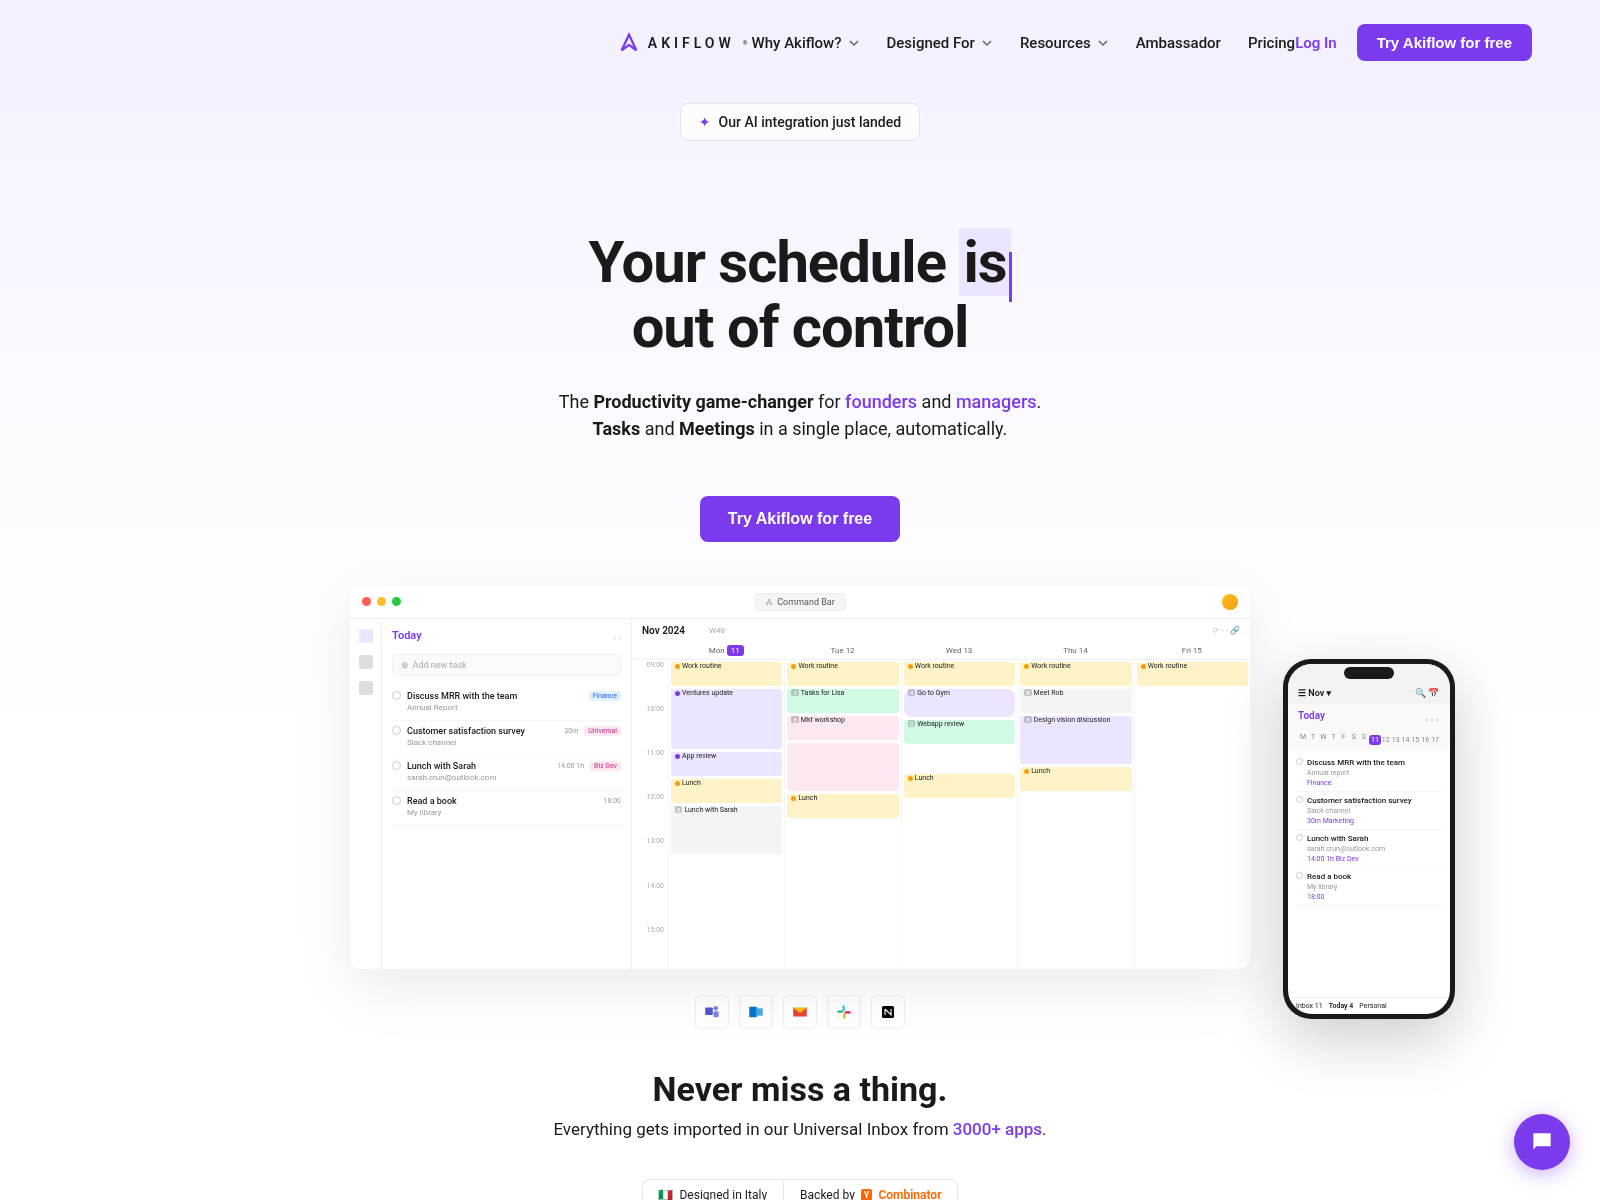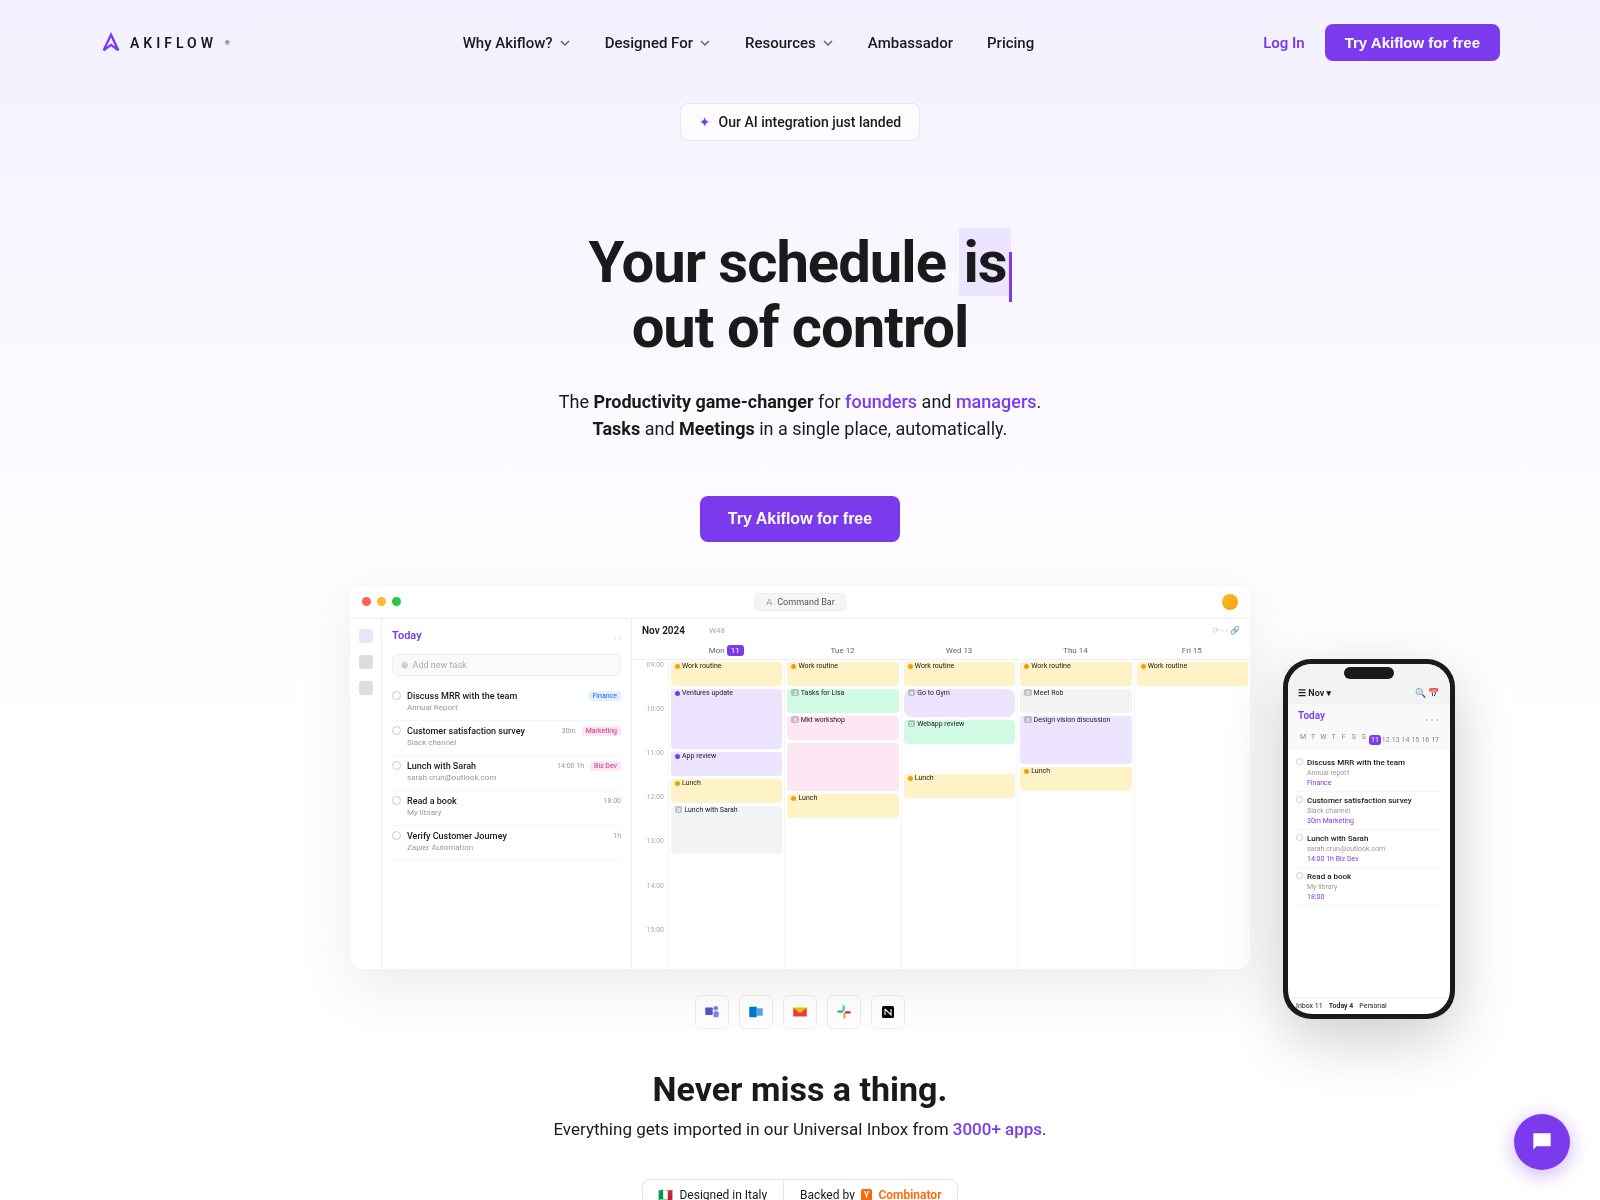--- a/index.html
+++ b/index.html
@@ -1,22 +1,22 @@
 <!DOCTYPE html>
 <html><head>
 <meta charset="utf-8">
 <style>
 * { margin: 0; padding: 0; box-sizing: border-box; }
 body { font-family: -apple-system, BlinkMacSystemFont, 'Segoe UI', Roboto, sans-serif; background: linear-gradient(180deg, #f3f0ff 0%, #faf9ff 30%, #ffffff 60%); min-height: 1200px; color: #1a1a1a; }
 
 
-.header { display: flex; align-items: center; justify-content: space-between; padding: 24px 100px; max-width: 1600px; }
+.header { display: flex; align-items: center; justify-content: flex-end; padding: 24px 68px; max-width: 1600px; }
 .logo { display: flex; align-items: center; gap: 8px; font-weight: 600; letter-spacing: 4px; font-size: 14px; color: #1a1a1a; }
 .logo-icon { width: 22px; height: 22px; }
-.nav { display: flex; gap: 34px; }
+.nav { display: flex; gap: 27px; }
 .nav-item { display: flex; align-items: center; gap: 6px; font-size: 15px; color: #1a1a1a; cursor: pointer; font-weight: 500; }
 .chevron { width: 12px; height: 12px; }
 .header-actions { display: flex; align-items: center; gap: 20px; }
 .login-link { color: #7c3aed; font-weight: 600; font-size: 15px; cursor: pointer; }
 .btn-primary { background: #7c3aed; color: white; padding: 10px 20px; border-radius: 8px; font-weight: 600; font-size: 15px; border: none; cursor: pointer; }
 
 
 .ai-badge-wrap { text-align: center; margin-top: 18px; }
 .ai-badge { display: inline-flex; align-items: center; gap: 8px; background: rgba(255,255,255,0.7); border: 1px solid #e5e5ea; padding: 10px 18px; border-radius: 8px; font-size: 14px; font-weight: 500; }
 .sparkle { color: #7c3aed; }
@@ -202,48 +202,40 @@
                 <span class="task-title">Discuss MRR with the team</span>
                 <span class="task-tag" style="background:#e0f0ff;color:#2563eb">Finance</span>
               </div>
               <div class="task-sub">Annual Report</div>
             </div>
             <div class="task">
               <div class="task-row">
                 <div class="task-check"></div>
                 <span class="task-title">Customer satisfaction survey</span>
                 <span style="font-size:7px;color:#999">30m</span>
-                <span class="task-tag" style="background:#fce7f3;color:#db2777">Marketing</span>
+                <span class="task-tag" style="background:#fce7f3;color:#db2777">Universal</span>
               </div>
               <div class="task-sub">Slack channel</div>
             </div>
             <div class="task">
               <div class="task-row">
                 <div class="task-check"></div>
                 <span class="task-title">Lunch with Sarah</span>
                 <span style="font-size:7px;color:#999">14:00  1h</span>
                 <span class="task-tag" style="background:#fce7f3;color:#db2777">Biz Dev</span>
               </div>
               <div class="task-sub">sarah.crun@outlook.com</div>
             </div>
             <div class="task">
               <div class="task-row">
                 <div class="task-check"></div>
                 <span class="task-title">Read a book</span>
                 <span style="font-size:7px;color:#999">18:00</span>
               </div>
               <div class="task-sub">My library</div>
-            </div>
-            <div class="task">
-              <div class="task-row">
-                <div class="task-check"></div>
-                <span class="task-title">Verify Customer Journey</span>
-                <span style="font-size:7px;color:#999">1h</span>
-              </div>
-              <div class="task-sub">Zapier Automation</div>
             </div>
           </div>
       </div>
       <div class="mockup-cal">
         <div class="cal-header">
           <span class="cal-month">Nov 2024</span>
           <span style="font-size:8px;color:#aaa">W48</span>
           <span style="margin-left:auto;font-size:8px;color:#ccc">⟳ ‹ › 🔗</span>
         </div>
         <div class="cal-days" id="cal-days">

